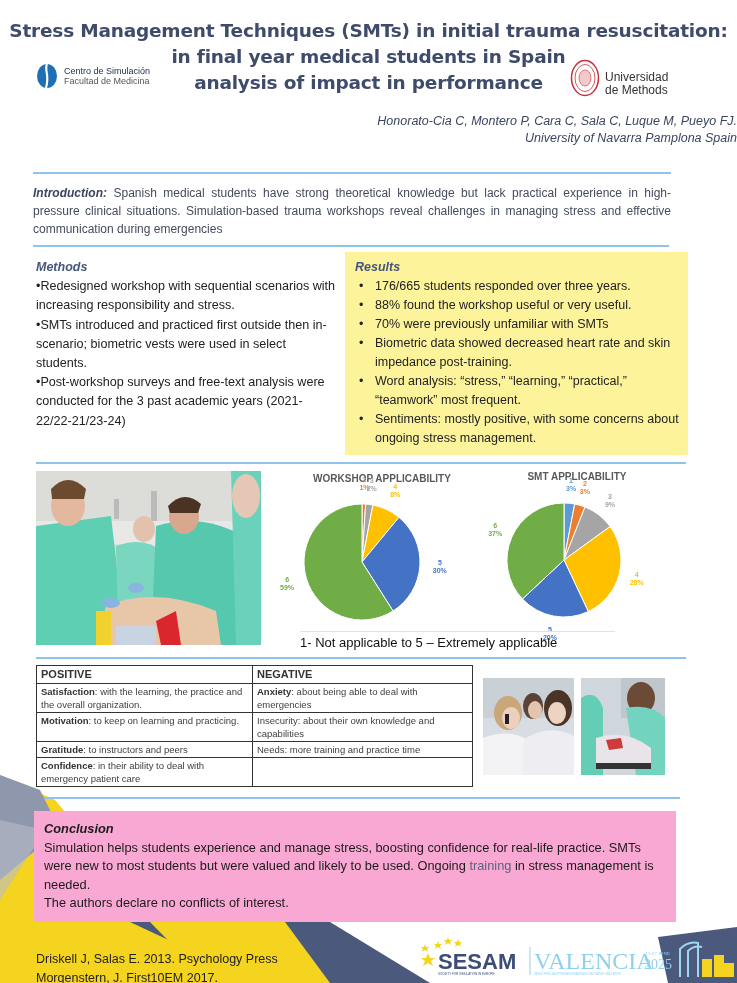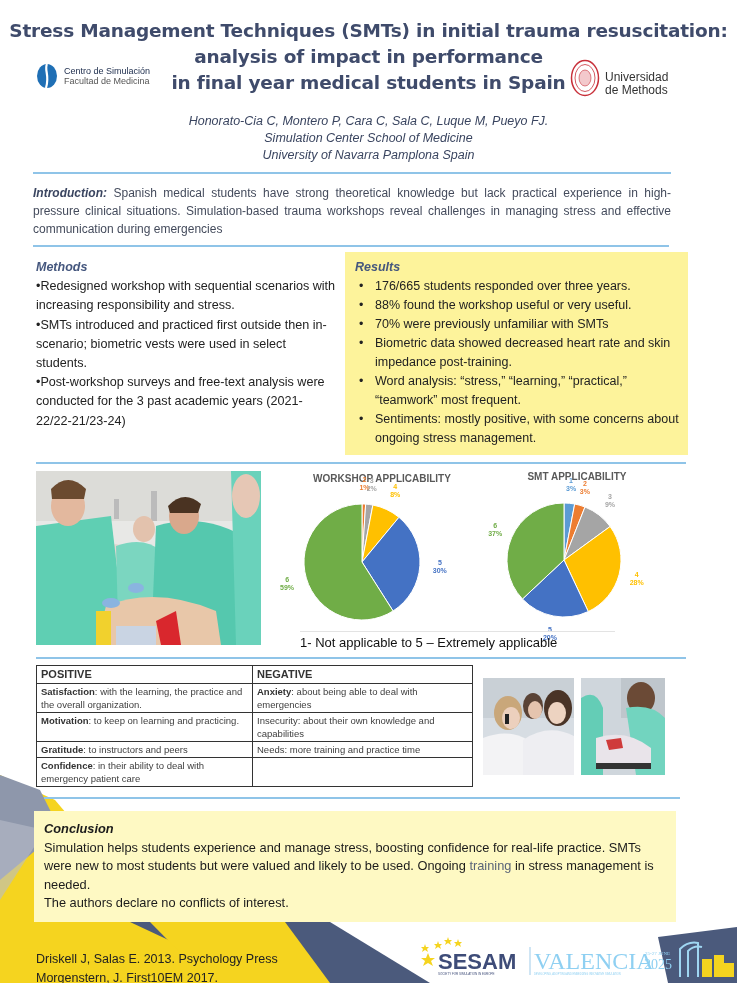--- a/index.html
+++ b/index.html
@@ -16,21 +16,21 @@
 
   .logo-csim { position: absolute; left: 36px; top: 60px; width: 120px; height: 32px; display: flex; align-items: center; }
   .logo-csim .mark { width: 22px; height: 26px; margin-right: 6px; }
   .logo-csim .txt { font-size: 9px; line-height: 10px; color: #1a2a4a; }
   .logo-csim .txt .l2 { color: #555; }
 
   .logo-unav { position: absolute; left: 570px; top: 55px; width: 120px; height: 42px; display: flex; align-items: flex-end; }
   .logo-unav .seal { width: 30px; height: 38px; margin-right: 5px; }
   .logo-unav .txt { font-size: 12px; line-height: 13px; color: #333; }
 
-  .authors { position: absolute; left: 0; top: 113px; width: 737px; text-align: center;
+  .authors { position: absolute; left: 0; top: 113px; width: 737px; text-align: right;
              font-style: italic; font-size: 12.5px; line-height: 17px; color: #3a4560; }
 
   .hr { position: absolute; height: 2px; background: #8fc4e8; }
 
   .intro { position: absolute; left: 33px; top: 184px; width: 638px; font-size: 12px;
            line-height: 18px; color: #444b5c; text-align: justify; }
   .intro .lbl { font-weight: bold; font-style: italic; color: #3a4560; }
 
   .methods { position: absolute; left: 36px; top: 258px; width: 300px; font-size: 12.6px; line-height: 19.2px; color: #222; }
   .sec-head { font-weight: bold; font-style: italic; color: #45577e; font-size: 12.5px; }
@@ -49,43 +49,43 @@
   .scale-note { position: absolute; left: 300px; top: 635px; width: 310px; font-size: 13px; color: #111; }
 
   table.sent { position: absolute; left: 36px; top: 665px; width: 437px; border-collapse: collapse;
                font-size: 9.5px; line-height: 13px; color: #404040; }
   table.sent td, table.sent th { border: 1px solid #333; padding: 1px 4px; vertical-align: top; text-align: left; }
   table.sent th { font-size: 11px; font-weight: bold; color: #333; padding: 2px 4px; }
   table.sent td.c1 { width: 216px; }
   table.sent b { color: #333; }
 
   .conclusion { position: absolute; left: 34px; top: 811px; width: 642px; height: 111px;
-                background: #fef9c3; padding: 9px 10px 0 10px; font-size: 12.8px; line-height: 18.6px; color: #1b1b1b; }
+                background: #f9a8d4; padding: 9px 10px 0 10px; font-size: 12.8px; line-height: 18.6px; color: #1b1b1b; }
   .conclusion .hd { font-weight: bold; font-style: italic; }
   .conclusion .muted { color: #5a6478; }
 
   .refs { position: absolute; left: 36px; top: 950px; font-size: 12.5px; line-height: 19px; color: #222; }
 
   .sesam { position: absolute; left: 418px; top: 927px; width: 319px; height: 56px; }
 </style>
 </head>
 <body>
 
 <svg class="bg-shape" style="left:0;top:0" width="737" height="983">
   <polygon points="0,775 55,800 210,983 0,983" fill="#f5d41f"></polygon>
   <polygon points="0,775 40,790 60,830 0,880" fill="#8e97ab"></polygon>
   <polygon points="130,922 330,922 430,983 260,983" fill="#4b5a7c"></polygon>
   <polygon points="0,820 45,830 0,900" fill="#b7bdc9" opacity="0.6"></polygon>
   <polygon points="150,922 285,922 330,983 210,983" fill="#f5d41f"></polygon>
 </svg>
 
 <div class="title">
   <span>Stress Management Techniques (SMTs) in initial trauma resuscitation:</span>
+  <span>in final year medical students in Spain</span>
   <span>analysis of impact in performance</span>
-  <span>in final year medical students in Spain</span>
 </div>
 
 <div class="logo-csim">
   <svg class="mark" viewBox="0 0 22 26">
     <ellipse cx="11" cy="13" rx="10" ry="12" fill="#1f6fb5"></ellipse>
     <path d="M11 1 C8 7, 14 12, 10 25" stroke="#ffffff" stroke-width="2.2" fill="none"></path>
   </svg>
   <div class="txt">
     <div>Centro de Simulación</div>
     <div class="l2">Facultad de Medicina</div>
@@ -99,21 +99,20 @@
     <ellipse cx="15" cy="19" rx="6" ry="8" fill="#f3c9cc" stroke="#c8303a" stroke-width="0.6"></ellipse>
   </svg>
   <div class="txt">
     <div>Universidad</div>
     <div>de Methods</div>
   </div>
 </div>
 
 <div class="authors">
   <div>Honorato-Cia C, Montero P, Cara C, Sala C, Luque M, Pueyo FJ.</div>
-  <div>Simulation Center School of Medicine</div>
   <div>University of Navarra Pamplona Spain</div>
 </div>
 
 <div class="hr" style="left:33px;top:172px;width:638px;"></div>
 
 <div class="intro">
   <span class="lbl">Introduction:</span><span> Spanish medical students have strong theoretical knowledge but lack practical experience in high-pressure clinical situations. Simulation-based trauma workshops reveal challenges in managing stress and effective communication during emergencies</span>
 </div>
 
 <div class="hr" style="left:33px;top:245px;width:636px;"></div>

